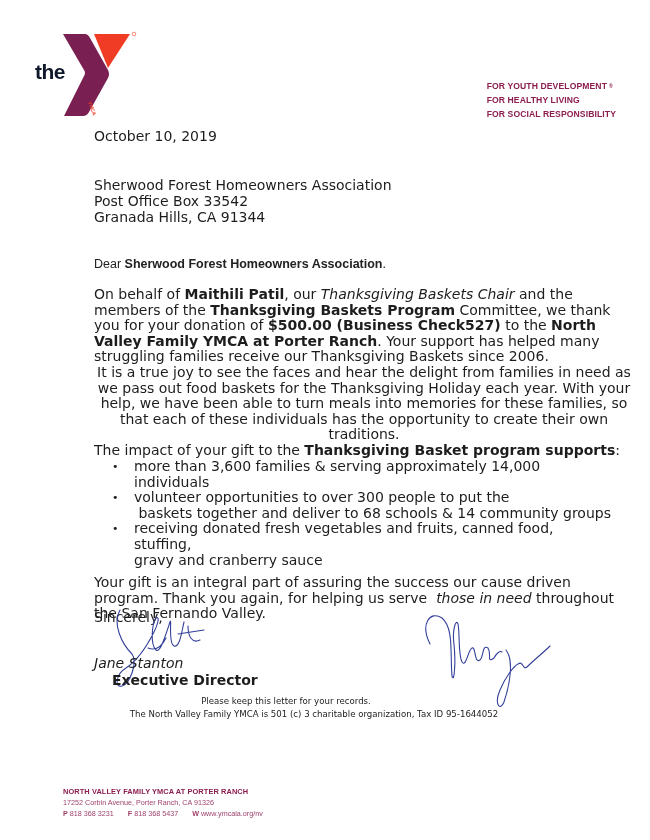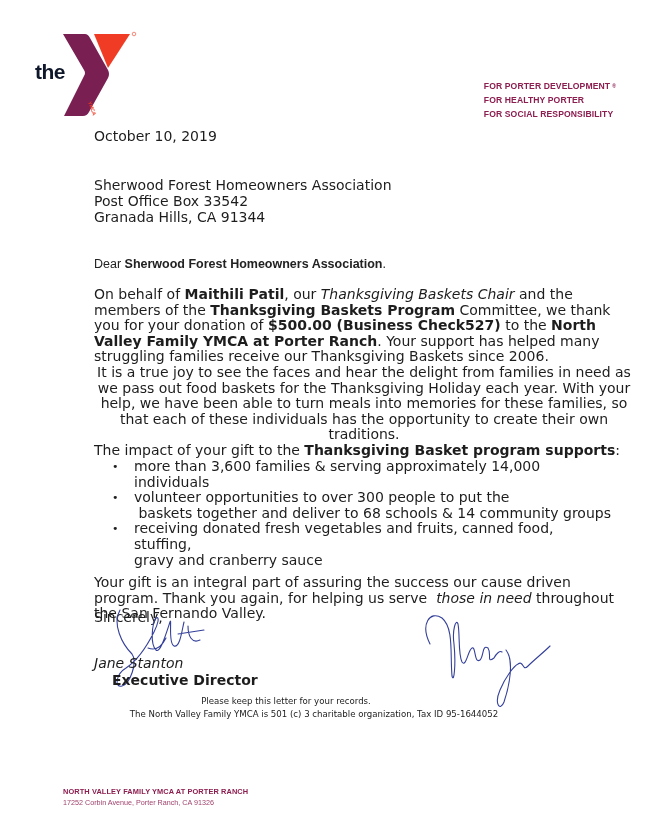--- a/index.html
+++ b/index.html
@@ -48,22 +48,22 @@
 
     <path d="M66 4 L102 4 L80 38 Z" fill="#f03c24"></path>
 
     <circle cx="106" cy="4" r="1.8" fill="none" stroke="#f03c24" stroke-width="0.6"></circle>
 
     <text x="60" y="72" transform="rotate(70 60 72)" font-family="Liberation Sans, sans-serif" font-size="5" font-weight="bold" fill="#f03c24">YMCA</text>
   </svg>
 </div>
 
 <div class="abs tagline">
-  <div><span>FOR PORTER DEVELOPMENT</span><sup>®</sup></div>
-  <div>FOR HEALTHY PORTER</div>
+  <div><span>FOR YOUTH DEVELOPMENT</span><sup>®</sup></div>
+  <div>FOR HEALTHY LIVING</div>
   <div>FOR SOCIAL RESPONSIBILITY</div>
 </div>
 
 <div class="abs body-text date">October 10, 2019</div>
 
 <div class="abs body-text addr">
   <div>Sherwood Forest Homeowners Association</div>
   <div>Post Office Box 33542</div>
   <div>Granada Hills, CA 91344</div>
 </div>
@@ -106,13 +106,18 @@
 </svg>
 
 <div class="abs records">
   <div class="r1">Please keep this letter for your records.</div>
   <div class="r2">The North Valley Family YMCA is 501 (c) 3 charitable organization, Tax ID 95-1644052</div>
 </div>
 
 <div class="abs footer">
   <div class="org">NORTH VALLEY FAMILY YMCA AT PORTER RANCH</div>
   <div class="line">17252 Corbin Avenue, Porter Ranch, CA 91326</div>
+  <div class="line">
+    <b>P</b><span>818 368 3231</span><span class="gap"></span>
+    <b>F</b><span>818 368 5437</span><span class="gap"></span>
+    <b>W</b><span>www.ymcala.org/nv</span>
+  </div>
 </div>
 
 </body></html>

